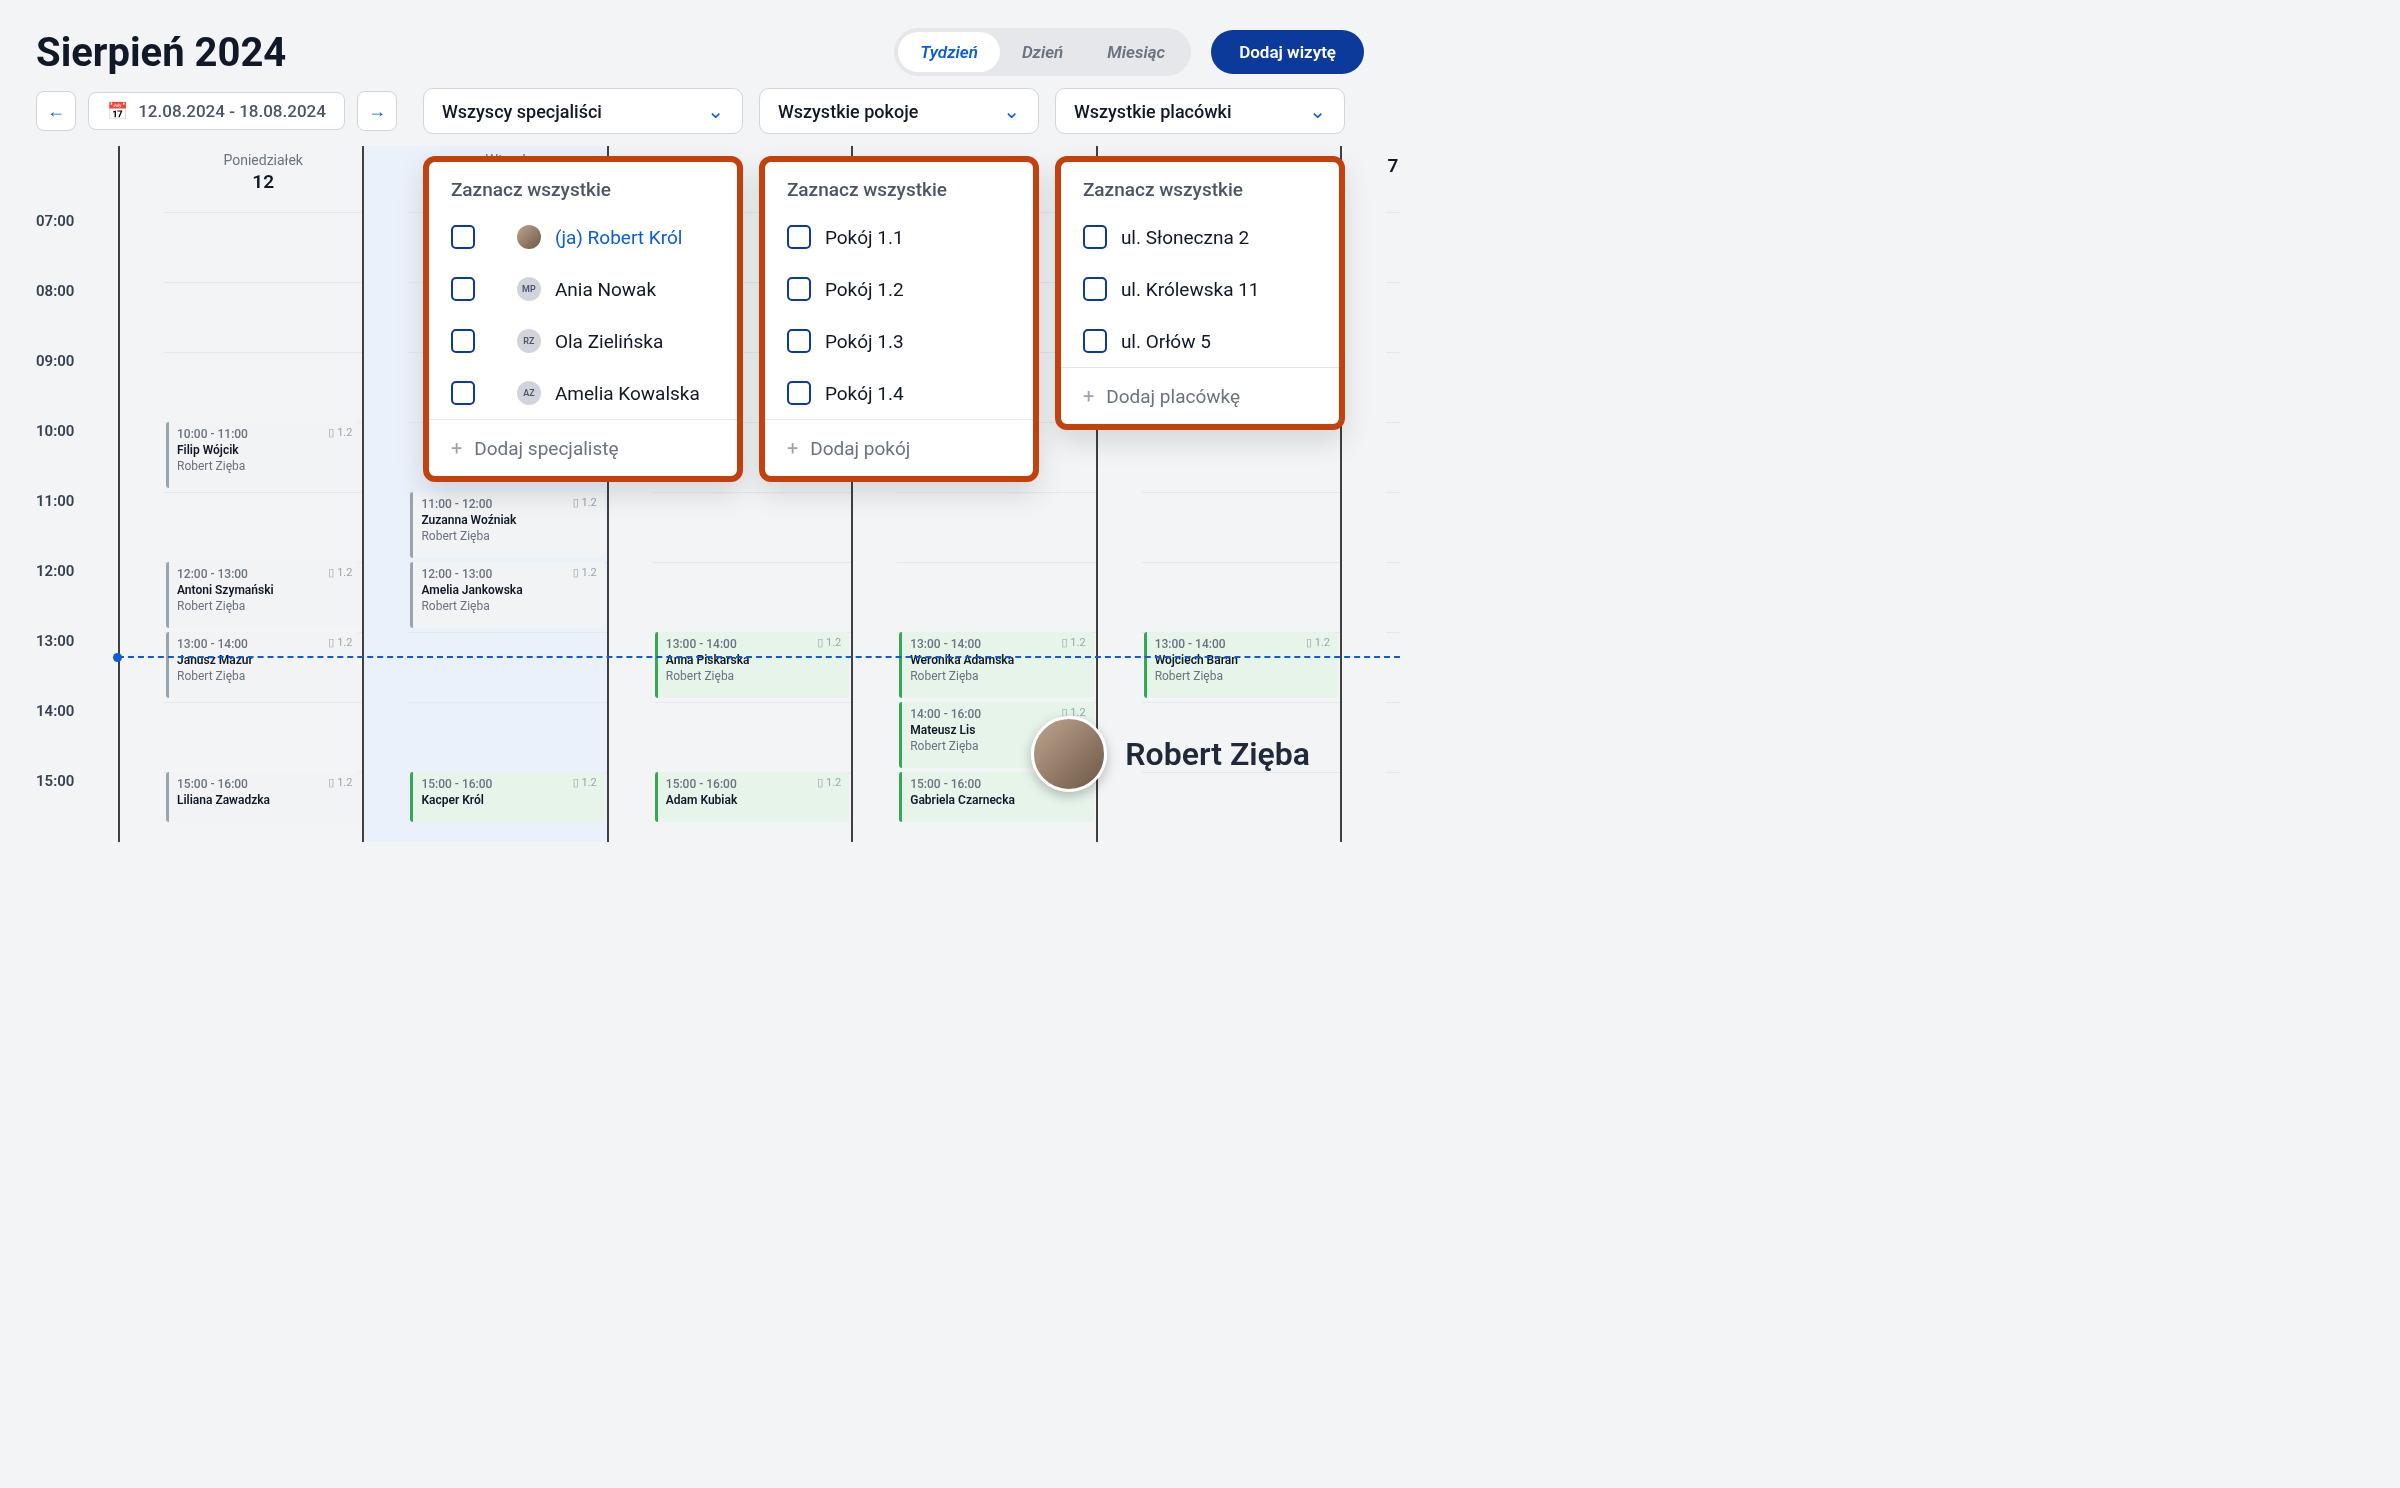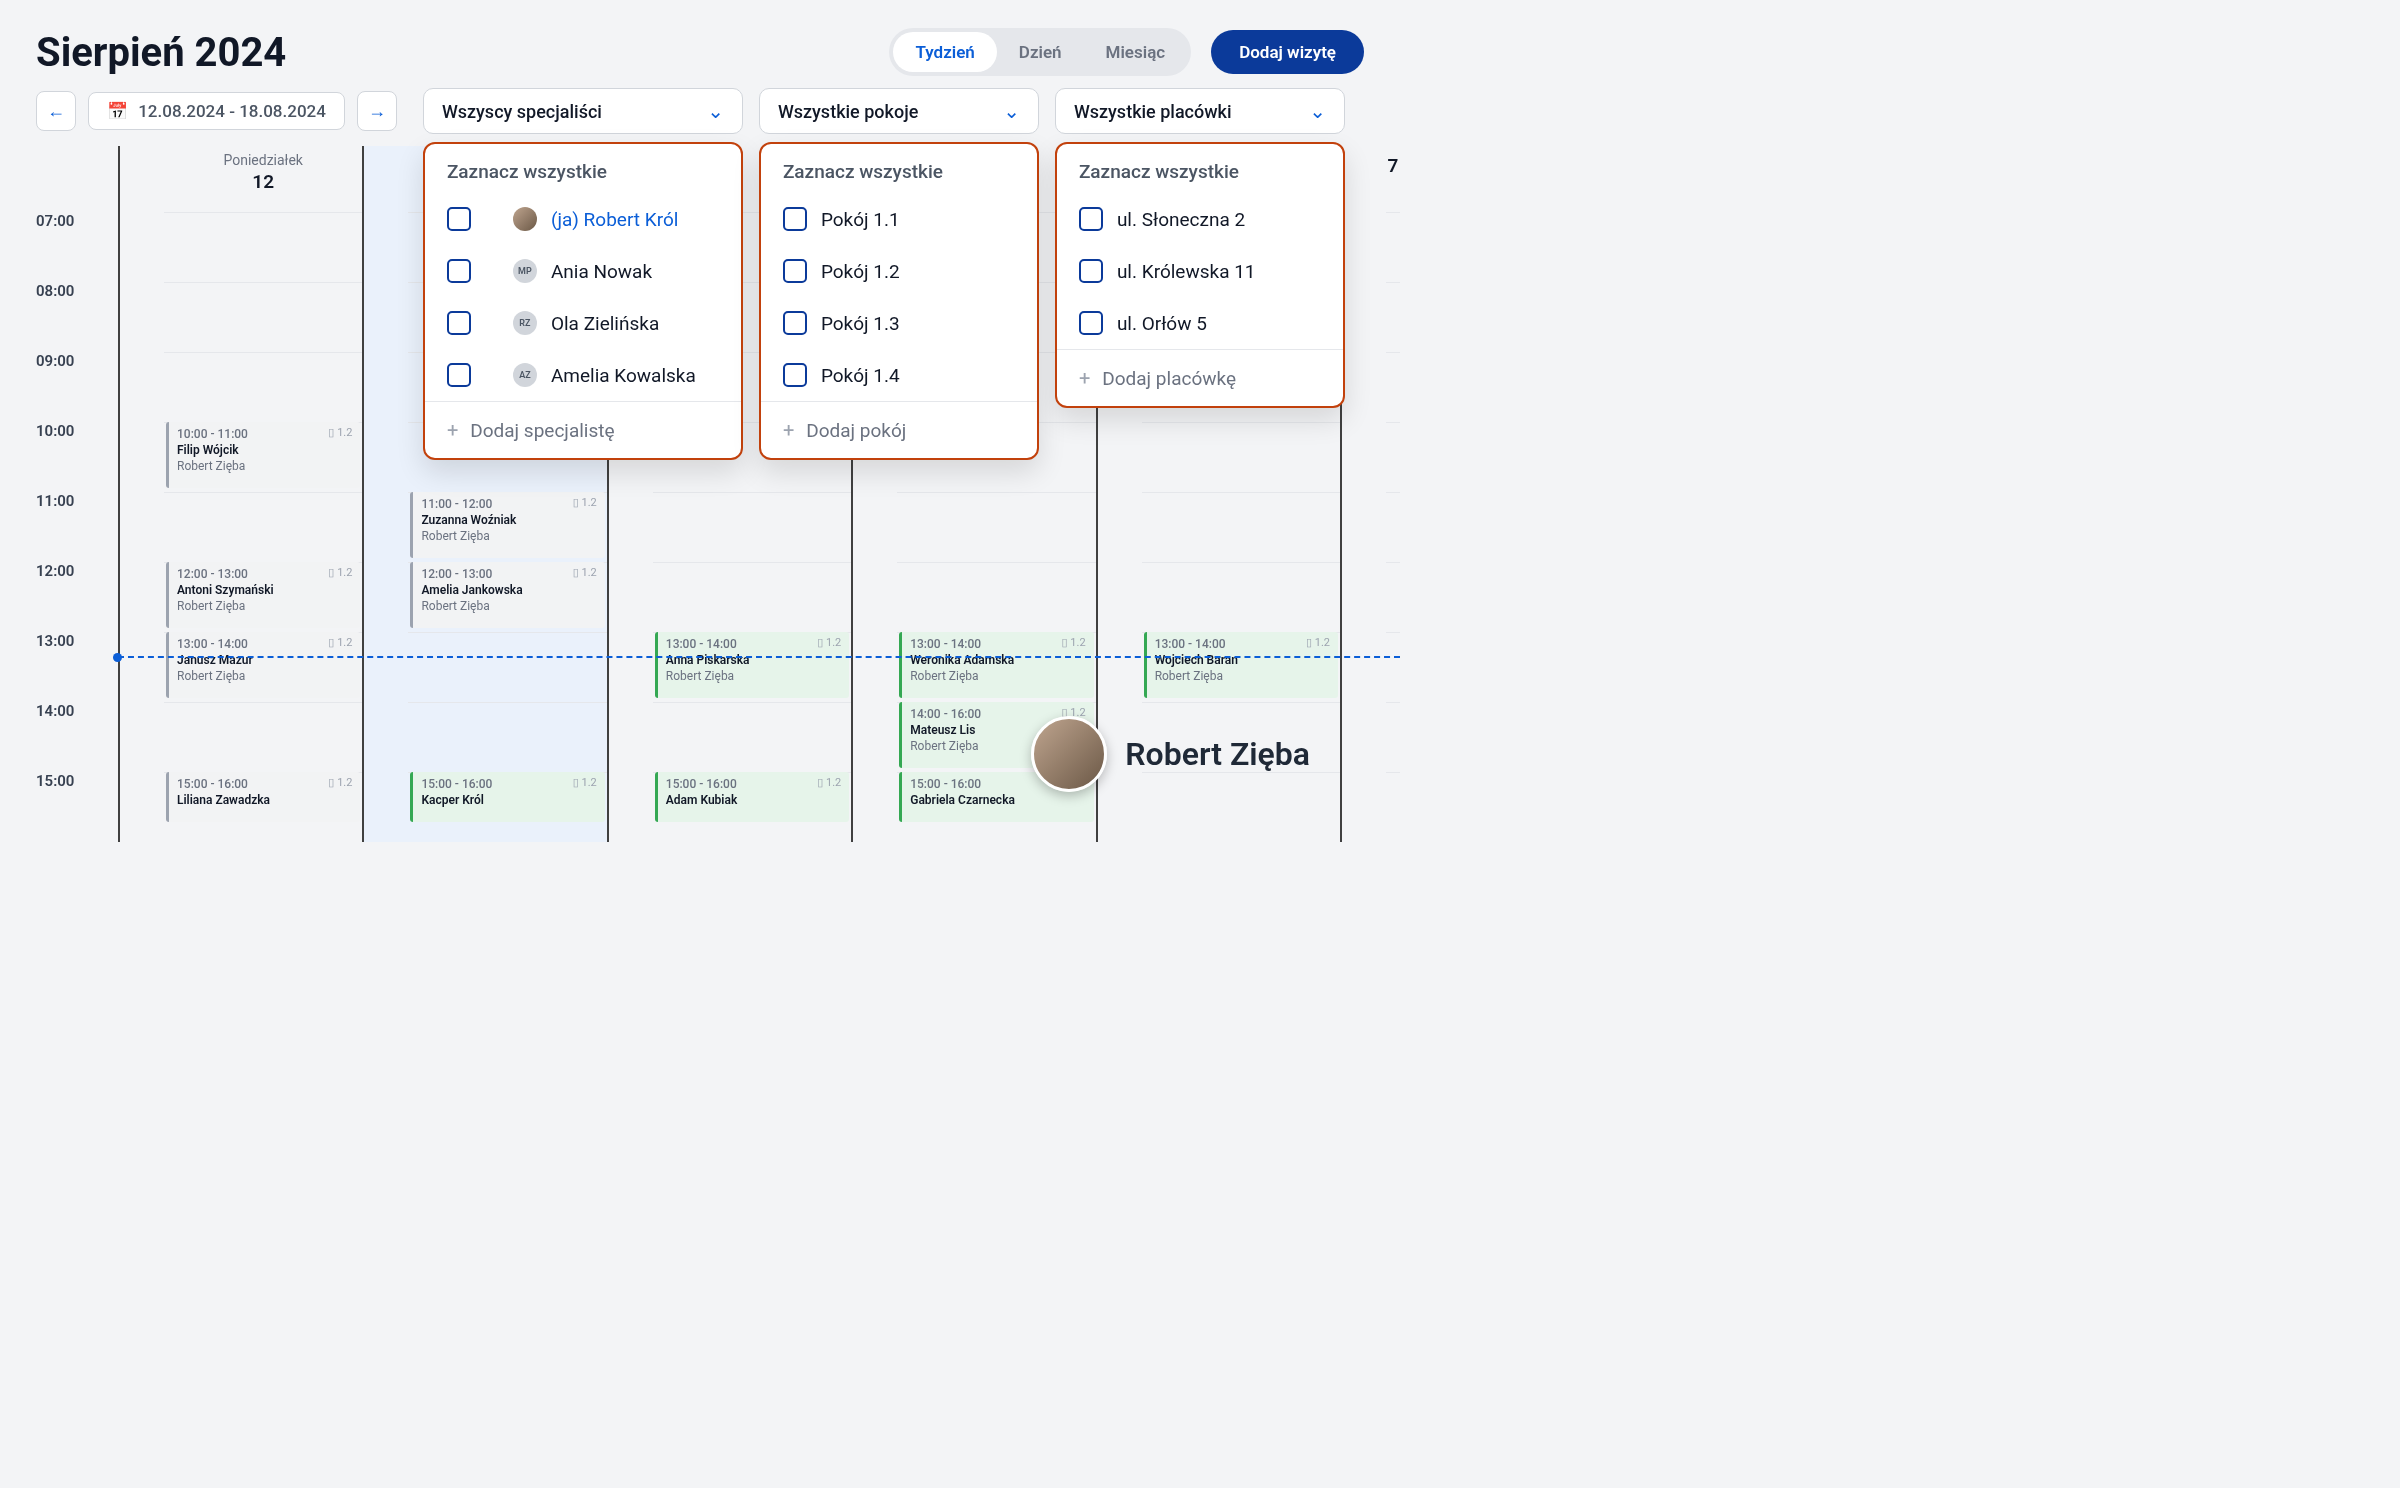--- a/index.html
+++ b/index.html
@@ -2,34 +2,34 @@
 <html><head>
 <meta charset="utf-8">
 <style>
   * { box-sizing: border-box; margin: 0; padding: 0; font-family: -apple-system, BlinkMacSystemFont, "Segoe UI", Roboto, Arial, sans-serif; }
   body { background: #f3f4f6; width: 1400px; height: 868px; overflow: hidden; position: relative; }
 
   .header { display: flex; align-items: center; justify-content: space-between; padding: 28px 36px 12px 36px; }
   .page-title { font-size: 40px; font-weight: 700; color: #111827; }
   .header-right { display: flex; align-items: center; gap: 20px; }
   .view-toggle { display: flex; background: #e5e7eb; border-radius: 26px; padding: 4px; }
-  .view-toggle button { border: none; background: transparent; padding: 10px 22px; font-size: 17px; font-weight: 600; color: #6b7280; border-radius: 22px; cursor: pointer; }
+  .view-toggle button { border: none; background: transparent; padding: 10px 22px; font-size: 17px; font-weight: 600; color: #6b7280; border-radius: 22px; cursor: pointer; font-style: italic; }
   .view-toggle button.active { background: #fff; color: #0b5ed7; }
   .btn-primary { background: #0b3a9a; color: #fff; border: none; border-radius: 22px; padding: 12px 28px; font-size: 17px; font-weight: 600; cursor: pointer; }
 
   .toolbar { display: flex; align-items: center; gap: 12px; padding: 0 36px 12px 36px; }
   .nav-btn { width: 40px; height: 40px; border: 1px solid #d1d5db; background: #fff; border-radius: 8px; display: flex; align-items: center; justify-content: center; cursor: pointer; color: #0b5ed7; font-size: 18px; }
   .date-range { border: 1px solid #d1d5db; background: #fff; border-radius: 8px; padding: 8px 18px; display: flex; align-items: center; gap: 10px; font-size: 17px; color: #4b5563; font-weight: 500; }
   .cal-icon { color: #9ca3af; }
 
   .filters { display: flex; gap: 16px; padding-left: 14px; }
   .filter { position: relative; }
   .filter-btn { background: #fff; border: 1px solid #d1d5db; border-radius: 10px; padding: 10px 18px; min-width: 280px; display: flex; align-items: center; justify-content: space-between; font-size: 18px; font-weight: 500; color: #111827; cursor: pointer; }
   .chev { color: #0b5ed7; font-size: 20px; }
-  .dropdown { position: absolute; top: 54px; left: 0; right: 0; background: #fff; border: 2px solid #c2410c; border-radius: 12px; box-shadow: 0 12px 28px rgba(0,0,0,0.12); z-index: 50; overflow: hidden; }
+  .dropdown { position: absolute; top: 68px; left: 0; right: 0; background: #fff; border: 6px solid #c2410c; border-radius: 12px; box-shadow: 0 12px 28px rgba(0,0,0,0.12); z-index: 50; overflow: hidden; }
   .dropdown-header { padding: 16px 22px 10px 22px; font-size: 19px; font-weight: 500; color: #4b5563; }
   .dropdown-item { display: flex; align-items: center; gap: 14px; padding: 14px 22px; font-size: 19px; color: #111827; cursor: pointer; }
   .checkbox { width: 24px; height: 24px; border: 2.5px solid #0b3a9a; border-radius: 5px; flex-shrink: 0; }
   .avatar-sm { width: 24px; height: 24px; border-radius: 50%; background: #d1d5db; display: flex; align-items: center; justify-content: center; font-size: 9px; font-weight: 600; color: #4b5563; flex-shrink: 0; margin-left: 28px; }
   .dropdown-item.accent { color: #0b5ed7; }
   .dropdown-footer { border-top: 1px solid #e5e7eb; padding: 16px 22px; display: flex; align-items: center; gap: 12px; color: #6b7280; font-size: 19px; cursor: pointer; }
   .plus { font-size: 20px; color: #9ca3af; }
 
   .calendar { position: relative; display: flex; padding-left: 36px; }
   .timecol { width: 82px; padding-top: 66px; }

